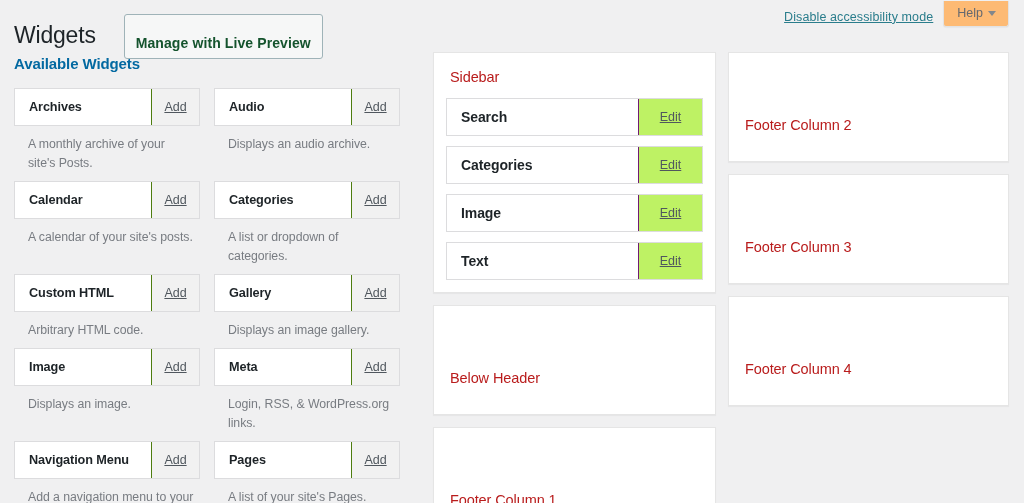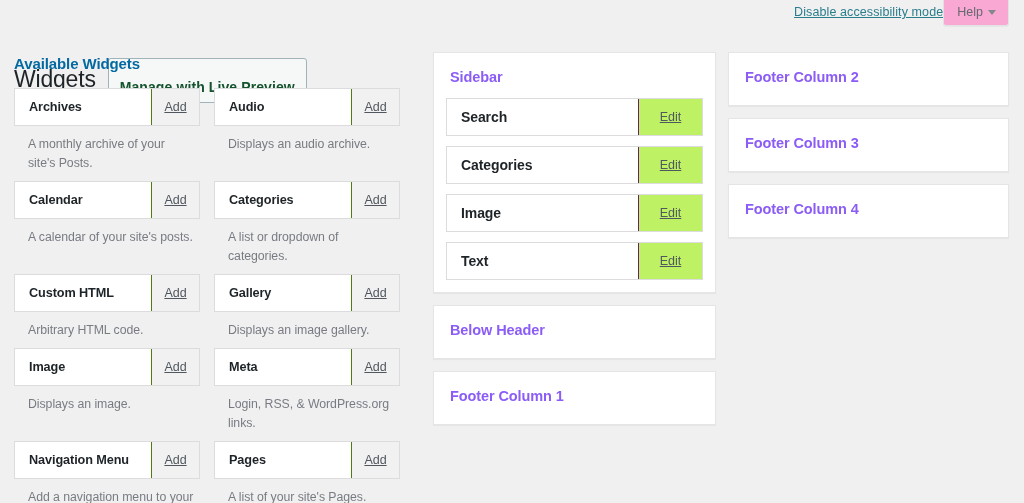--- a/index.html
+++ b/index.html
@@ -17,34 +17,35 @@
     position: relative;
     -webkit-font-smoothing: antialiased;
   }
 
   
   .utility-bar {
     position: absolute;
     top: 0;
     right: 0;
     display: flex;
-    align-items: flex-start;
+    align-items: center;
+    gap: 10px;
     height: 28px;
   }
   .accessibility-link {
     font-size: 12.5px;
     color: #2a7d8c;
     text-decoration: underline;
     padding-top: 5px;
     cursor: pointer;
     white-space: nowrap;
     letter-spacing: .1px;
   }
   .help-tab {
-    background: #f9a8d4;
+    background: #fdba74;
     border: 1px solid #e2e2e2;
     border-top: none;
     border-radius: 0 0 3px 3px;
     padding: 5px 12px 6px 13px;
     font-size: 12.5px;
     color: #646970;
     display: flex;
     align-items: center;
     gap: 5px;
     cursor: pointer;
@@ -60,22 +61,21 @@
     margin-top: 1px;
   }
 
   
   .page-header {
     position: absolute;
     left: 14px;
     top: 14px;
     display: flex;
     align-items: center;
-    gap: 12px;
-    margin-top: 44px;
+    gap: 28px;
   }
   .page-title {
     font-size: 23px;
     font-weight: 400;
     color: #1d2327;
     line-height: 1.3;
     letter-spacing: -.2px;
   }
   .live-preview-btn {
     background: #f6f7f7;
@@ -170,27 +170,28 @@
 
   
   .area-panel {
     background: #fff;
     border: 1px solid #e5e5e5;
     margin-bottom: 12px;
     box-shadow: 0 1px 1px rgba(0,0,0,.04);
   }
   .area-title {
     font-size: 14.5px;
-    font-weight: bold;
-    color: #8b5cf6;
+    font-weight: normal;
+    color: #b91c1c;
     padding: 16px 16px 0 16px;
     letter-spacing: -.1px;
   }
   .area-panel.empty .area-title {
-    padding-bottom: 20px;
+    padding-bottom: 28px;
+    margin-top: 48px;
   }
   .area-widget-list {
     padding: 13px 12px 12px 12px;
   }
   .area-widget {
     display: flex;
     border: 1px solid #dcdcde;
     background: #fff;
     height: 38px;
     align-items: stretch;

